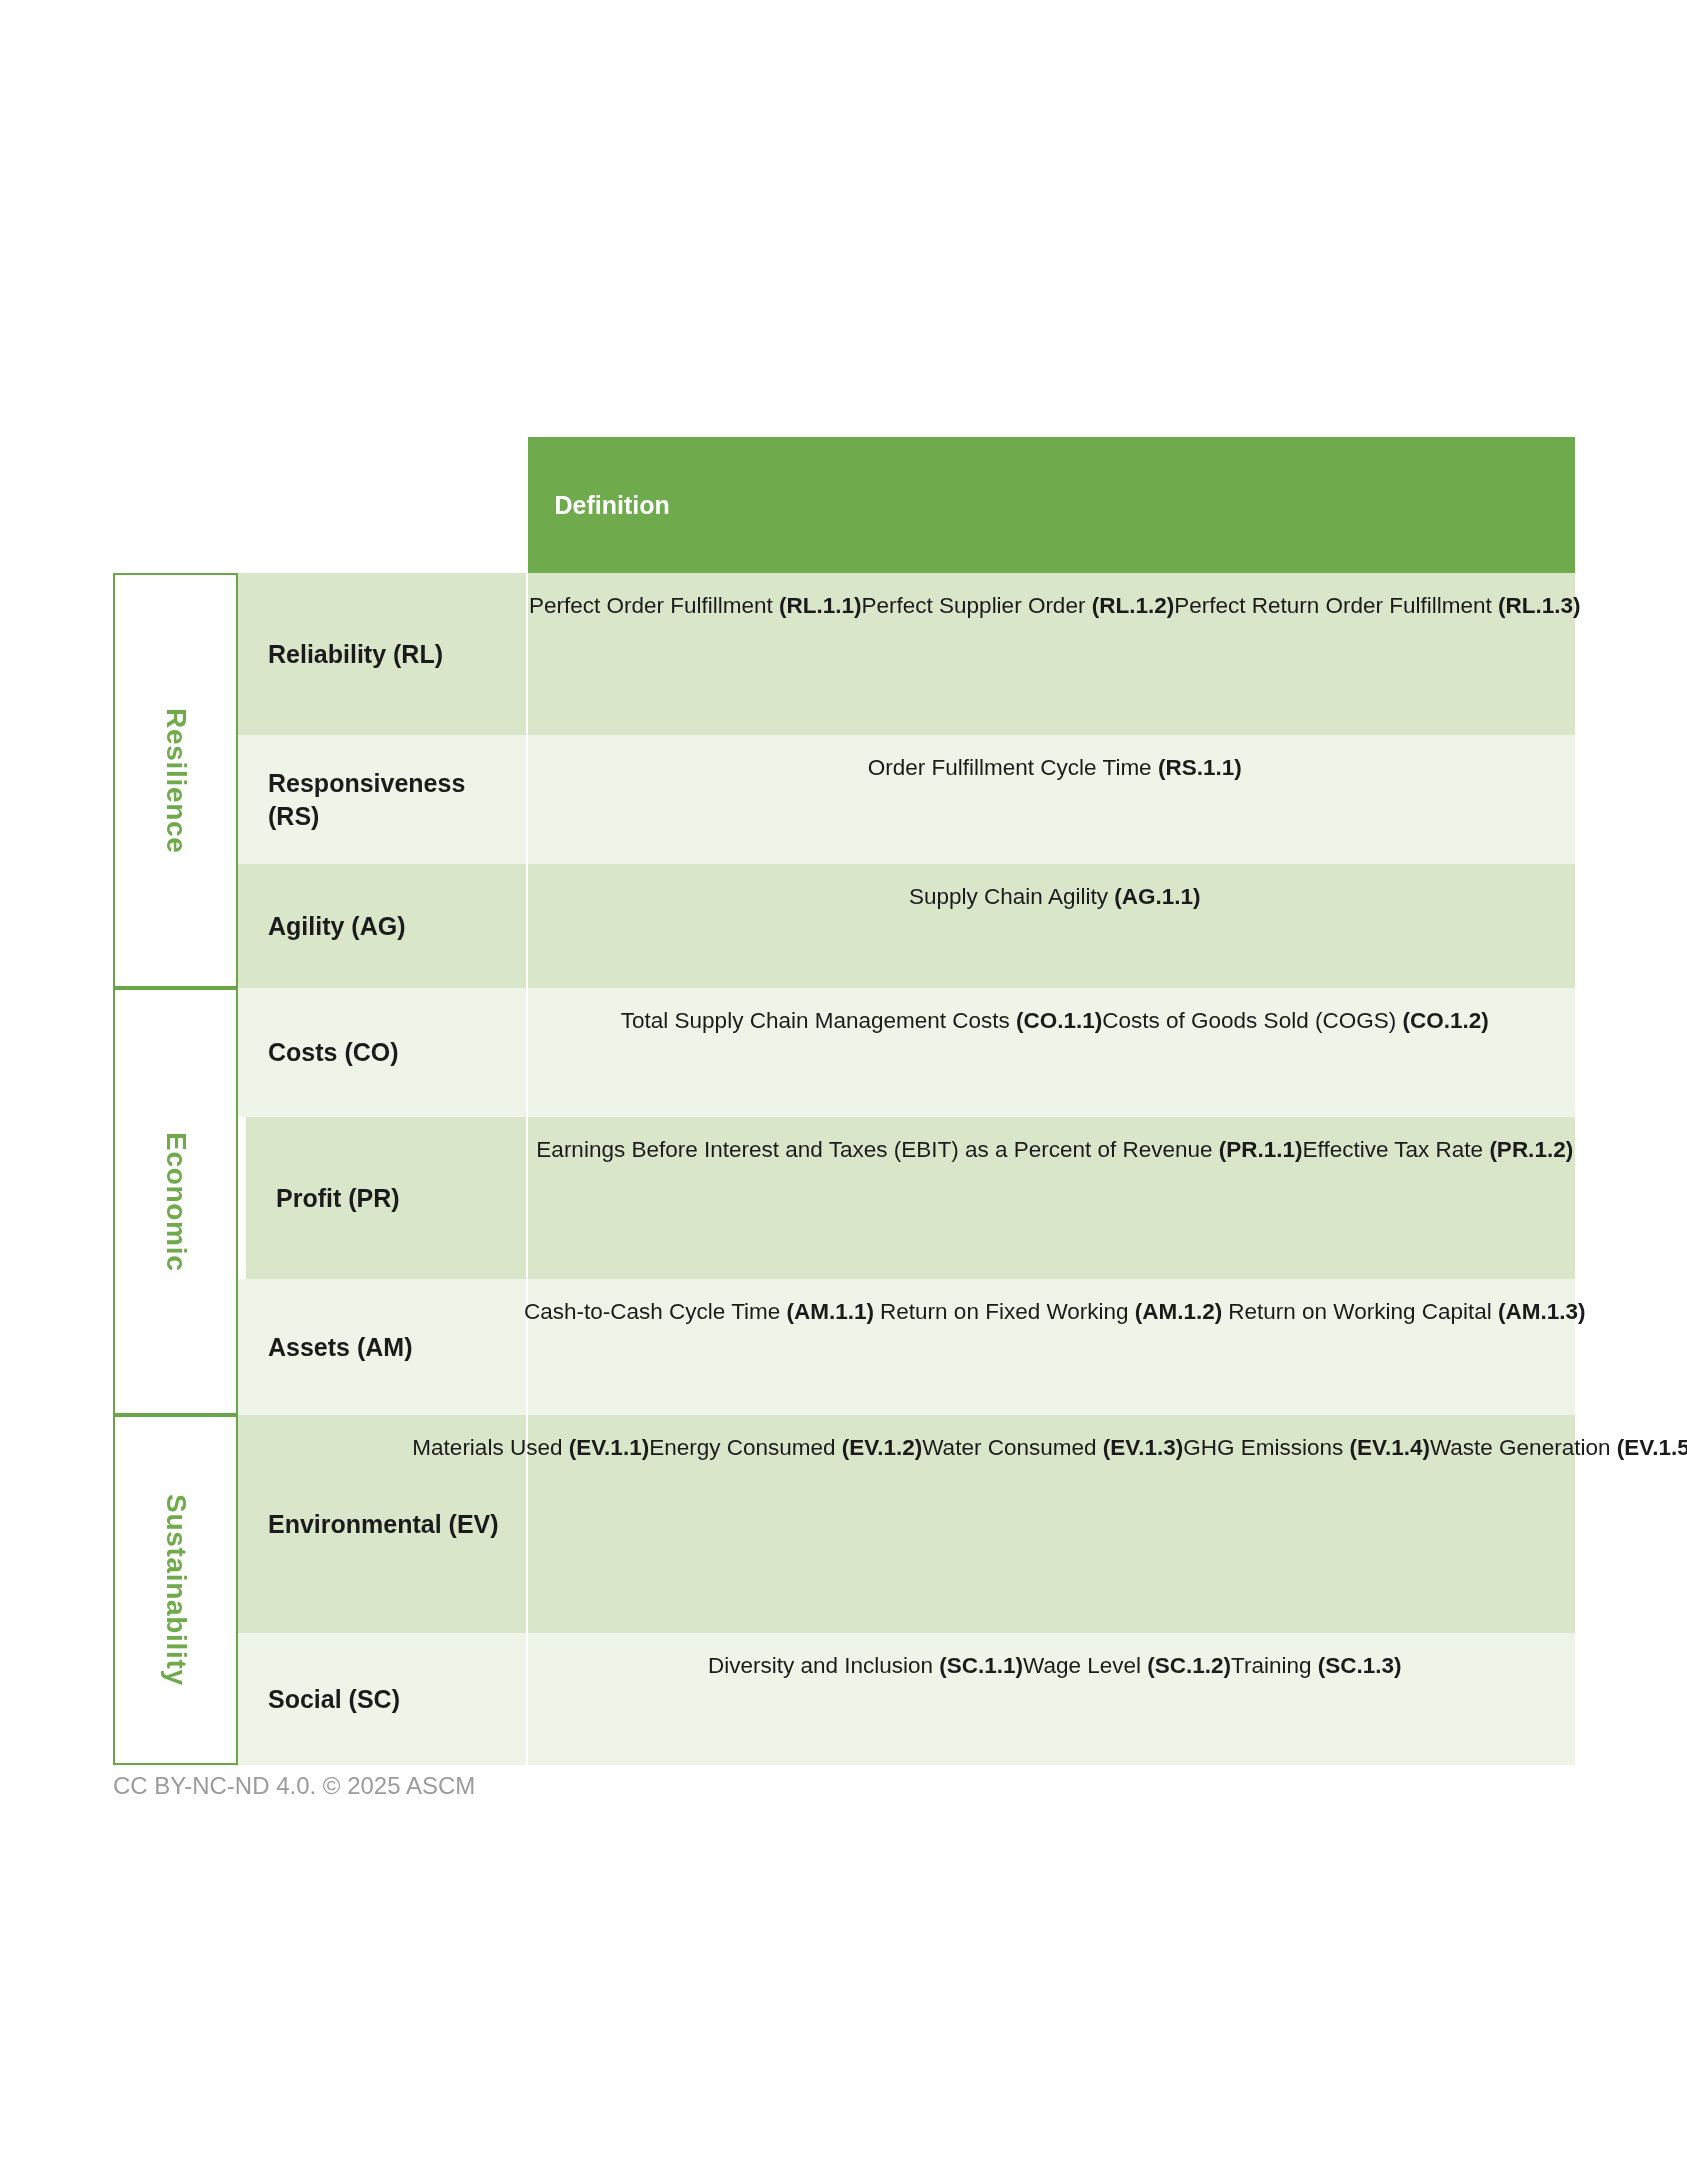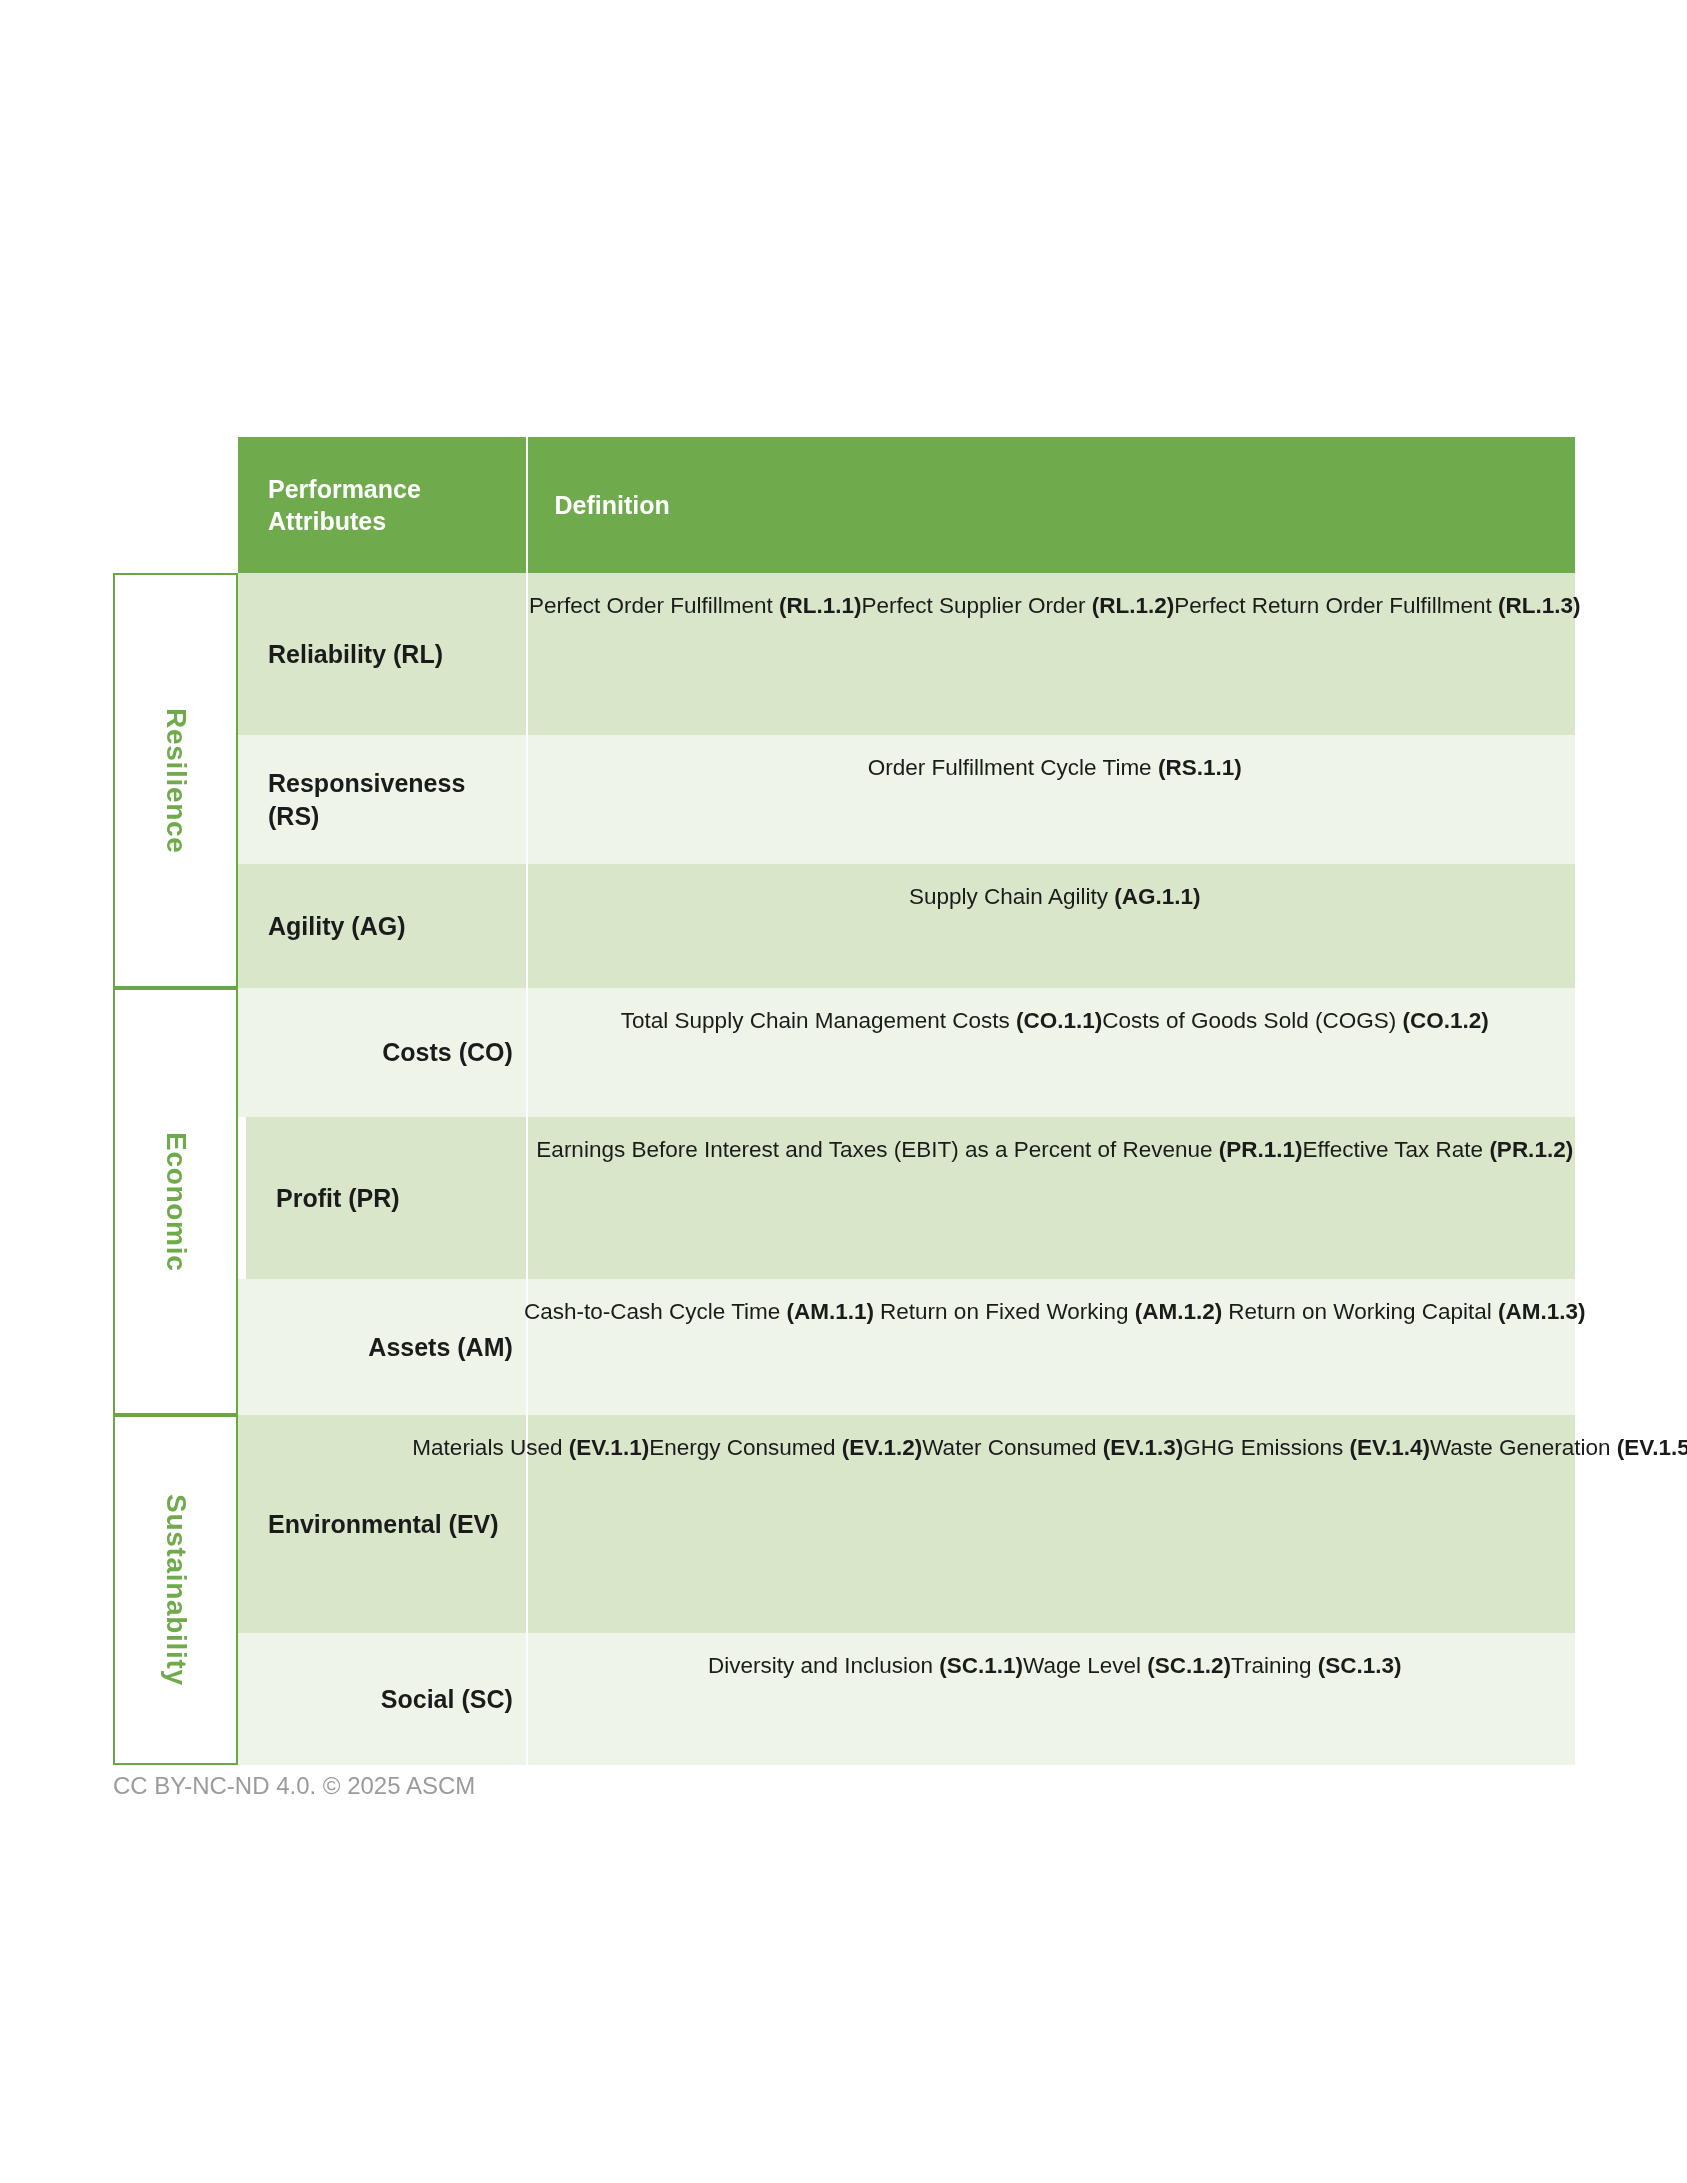--- a/index.html
+++ b/index.html
@@ -36,21 +36,21 @@
   }
   .cell.def {
     display:flex; flex-direction:row; justify-content:center;
     padding:16px 20px 16px 26.5px;
     font-size:22.5px; border-left:2.6px solid #ffffff;
   }
   .def-line { line-height:1.55; white-space:nowrap; }
   .def-code { font-weight:bold; }
 
   .shade-dark  { background:var(--row-dark,#d9e6ca); }
-  .shade-light { background:var(--row-light,#eef4e7);justify-content:flex-end; }
+  .shade-light { background:var(--row-light,#eef4e7); }
 
   .bracket {
     grid-column:1;
     background:#ffffff;
     border:2px solid var(--border-green,#6aa647);
     display:flex; align-items:center; justify-content:center;
     box-sizing:border-box;
   }
   .bracket-label {
     writing-mode:vertical-rl;
@@ -63,23 +63,20 @@
     text-align:left; font-size:24px; color:var(--footer-gray,#9b9b9b);
   }
 </style>
 </head>
 <body style="--header-bg: #6fab4c; --row-dark: #d9e6ca; --row-light: #eef4e7; --border-green: #6aa647; --label-green: #6faa4b; --text-color: #1b1b1b; --footer-gray: #9b9b9b;">
 
 <div class="page">
 
   <div class="score-grid" style="grid-template-rows: 136px 162px 129px 124px 129px 162px 136px 218px 132px;">
     <div class="corner"></div>
-    <div class="hdr first">
-      <span>Performance Attributes</span>
-    </div>
     <div class="hdr second">
       <span>Definition</span>
     </div>
 
   <div class="bracket" style="grid-row: 2 / 5;">
         <div class="bracket-label">Resilience</div>
       </div>
       <div class="cell attr shade-dark" style="grid-area: 2 / 2;">
         <div style="display: inline;">Reliability (RL)</div>
       </div>

